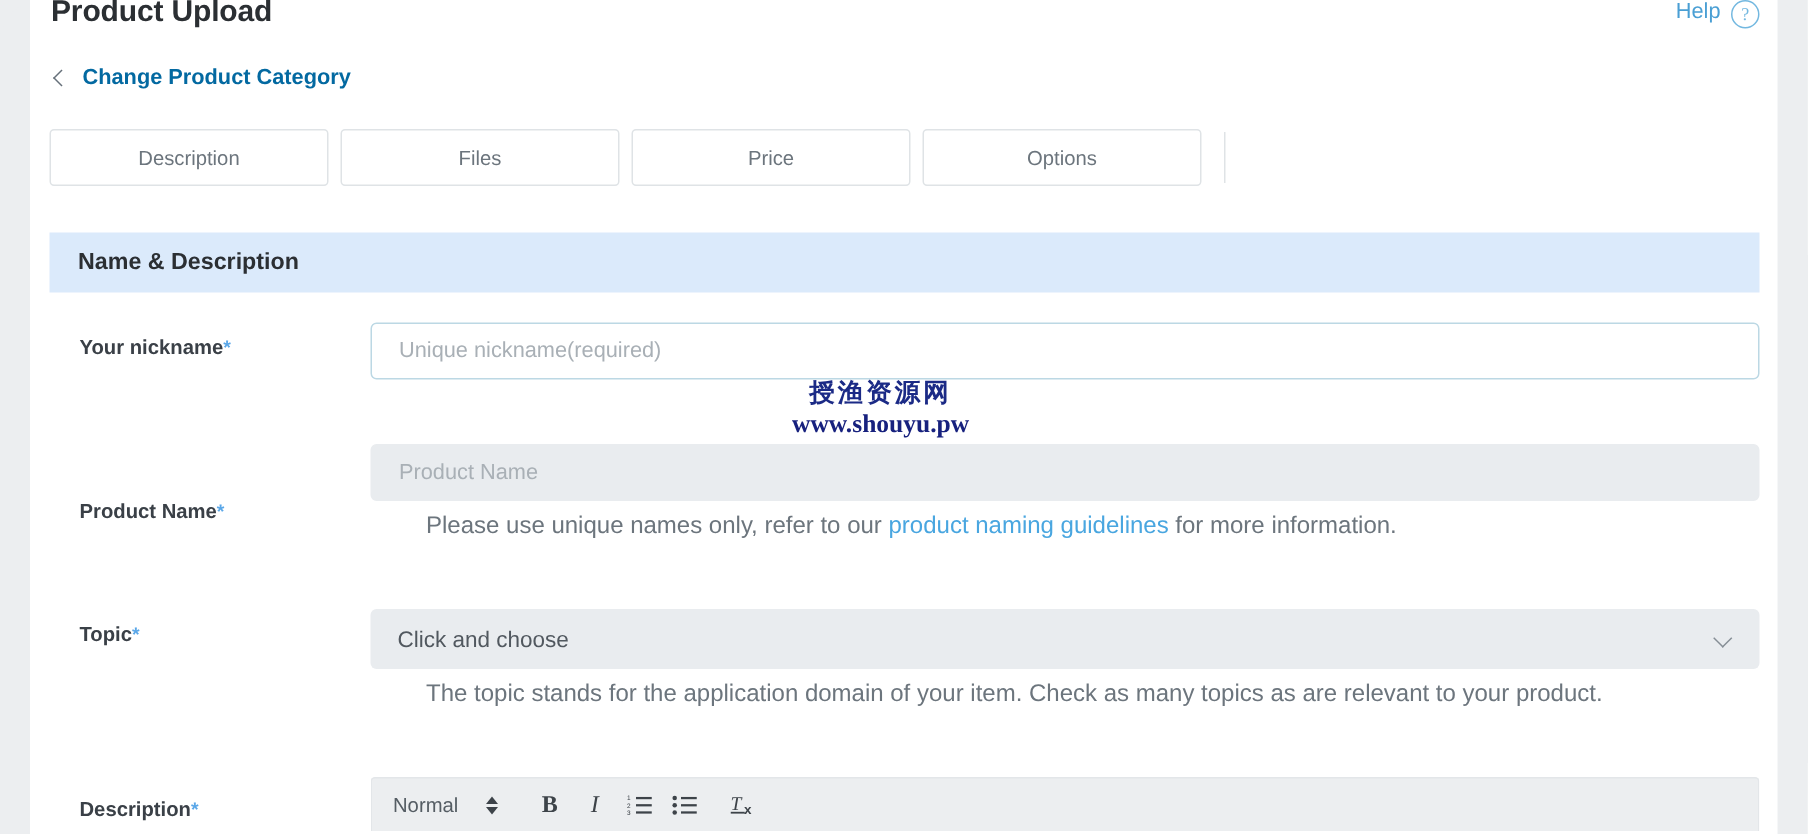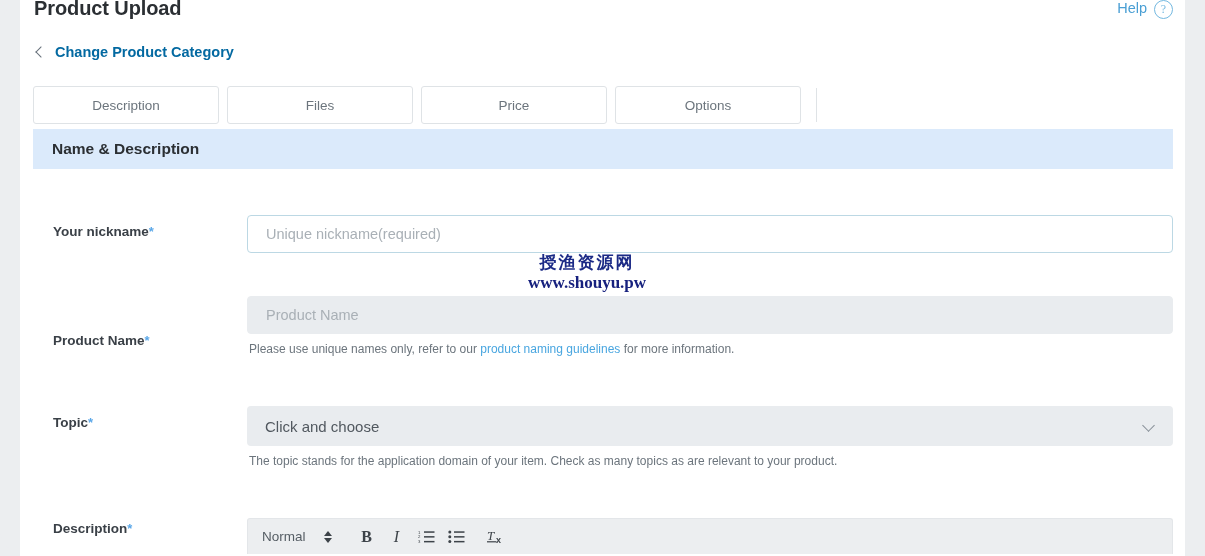--- a/index.html
+++ b/index.html
@@ -129,21 +129,21 @@
     display: flex;
     align-items: center;
     justify-content: center;
     cursor: pointer;
   }
 
   
   .section-header {
     position: absolute;
     left: 13px;
-    top: 129px;
+    top: 155px;
     width: 1140px;
     height: 40px;
     background: #dbeafb;
     display: flex;
     align-items: center;
   }
   .section-header-title {
     margin-left: 19px;
     font-size: 15.5px;
     font-weight: bold;
@@ -178,24 +178,25 @@
   }
   .text-input::placeholder { color: #a9b0b6; }
 
   .text-input.disabled {
     background: #e9ecef;
     border: 1px solid #e9ecef;
   }
   .text-input.disabled::placeholder { color: #a9b0b6; }
 
   .hint {
-    font-size: 12px;
+    font-size: 16px;
     color: #6c757d;
     margin-top: 8px;
     padding-left: 2px;
+    margin-left: 35px;
   }
   .hint a {
     color: #49a6e0;
     text-decoration: none;
   }
 
   .select-box {
     position: relative;
     width: 100%;
     height: 40px;
@@ -347,21 +348,21 @@
       <div class="fcontrol">
         <div class="select-box">
           <span class="select-value">Click and choose</span>
           <span class="chev-down"></span>
         </div>
         <div class="hint">The topic stands for the application domain of your item. Check as many topics as are relevant to your product.</div>
       </div>
     </div>
 
     <div class="frow" style="top:518px;">
-      <div class="flabel" style="top:3px;"><span>Description</span><span class="req">*</span></div>
+      <div class="flabel" style="top:14px;"><span>Description</span><span class="req">*</span></div>
       <div class="fcontrol">
         <div class="editor">
           <div class="ed-format">
             <span class="ed-format-label">Normal</span>
             <span class="stepper">
                 <i class="up"></i>
                 <i class="dn"></i>
               </span>
           </div>
           <div class="ed-btn bold">B</div>

